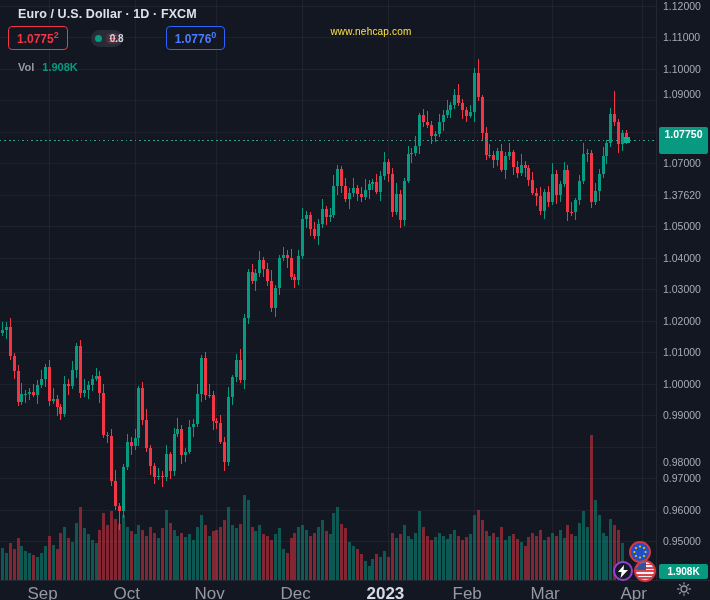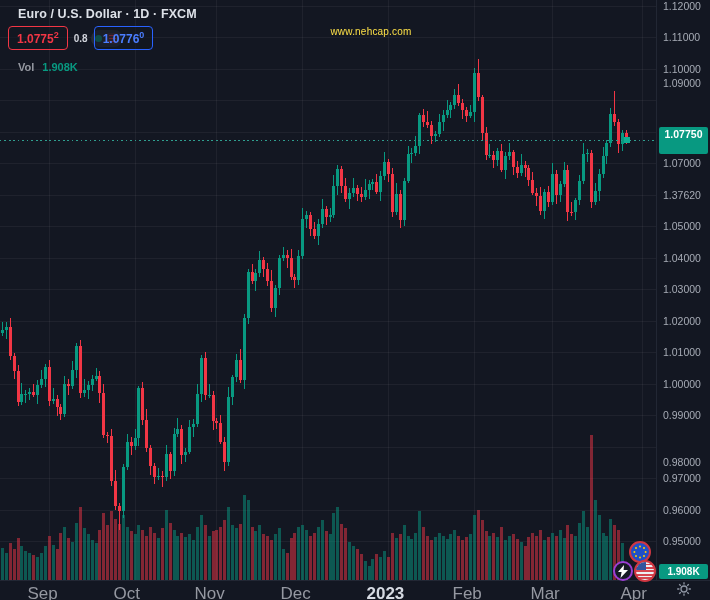--- a/index.html
+++ b/index.html
@@ -16,21 +16,21 @@
   .sym{color:#dde1e8;font-size:12.5px;font-weight:700;letter-spacing:.1px;}
   .pill{display:flex;align-items:center;gap:4px;background:#262b38;border-radius:9px;padding:3px 4px;cursor:pointer;}
   .dot{width:7px;height:7px;border-radius:50%;background:#089981;}
   .menu-red{width:13px;height:11px;border-radius:4px;background:rgba(242,54,69,.18);display:flex;flex-direction:column;justify-content:center;gap:1.5px;align-items:center;}
   .menu-red i{display:block;width:7px;height:1.2px;background:#f23645;}
   .ohlc{display:flex;gap:7px;font-size:11.5px;}
   .ohlc .k{color:#787b86;}
   .ohlc .v{color:#089981;font-weight:600;margin-left:1px;}
   .chg{color:#089981;font-size:11.5px;font-weight:600;}
 
-  .quote-row{position:absolute;left:8px;top:26px;display:flex;align-items:center;z-index:30;}
+  .quote-row{position:absolute;left:8px;top:26px;display:flex;align-items:center;z-index:30;gap:36px;}
   .qbox{border:1px solid;border-radius:4px;padding:2px 8px 3px;font-size:12px;font-weight:700;line-height:13px;background:rgba(19,23,34,.6);cursor:pointer;}
   .qbox sup{font-size:9px;}
   .bid{border-color:#f23645;color:#f23645;}
   .ask{border-color:#2962ff;color:#4a7dff;}
   .spread{color:#d1d4dc;font-size:10px;margin:0 6px;font-weight:600;}
 
   .vol-row{position:absolute;left:18px;top:61px;font-size:11px;z-index:30;}
   .vol-row .k{color:#9row598a1;color:#9598a1;font-weight:600;}
   .vol-row .v{color:#089981;font-weight:600;margin-left:8px;}
 
@@ -626,21 +626,21 @@
   </div>
 
   <div class="watermark">www.nehcap.com</div>
 
   <div class="v-sep"></div>
   <div class="h-sep"></div>
   <div class="price-axis" id="price-axis">
       <div class="plabel" style="top: 0px;">1.12000</div>
       <div class="plabel" style="top: 31.47px;">1.11000</div>
       <div class="plabel" style="top: 62.94px;">1.10000</div>
-      <div class="plabel" style="top: 77px;">1.09000</div>
+      <div class="plabel" style="top: 88px;">1.09000</div>
       <div class="plabel" style="top: 125.88px;">1.08000</div>
       <div class="plabel" style="top: 157.35px;">1.07000</div>
       <div class="plabel" style="top: 188.82px;">1.37620</div>
       <div class="plabel" style="top: 220.29px;">1.05000</div>
       <div class="plabel" style="top: 251.76px;">1.04000</div>
       <div class="plabel" style="top: 283.23px;">1.03000</div>
       <div class="plabel" style="top: 314.7px;">1.02000</div>
       <div class="plabel" style="top: 346.17px;">1.01000</div>
       <div class="plabel" style="top: 377.64px;">1.00000</div>
       <div class="plabel" style="top: 409.11px;">0.99000</div>

